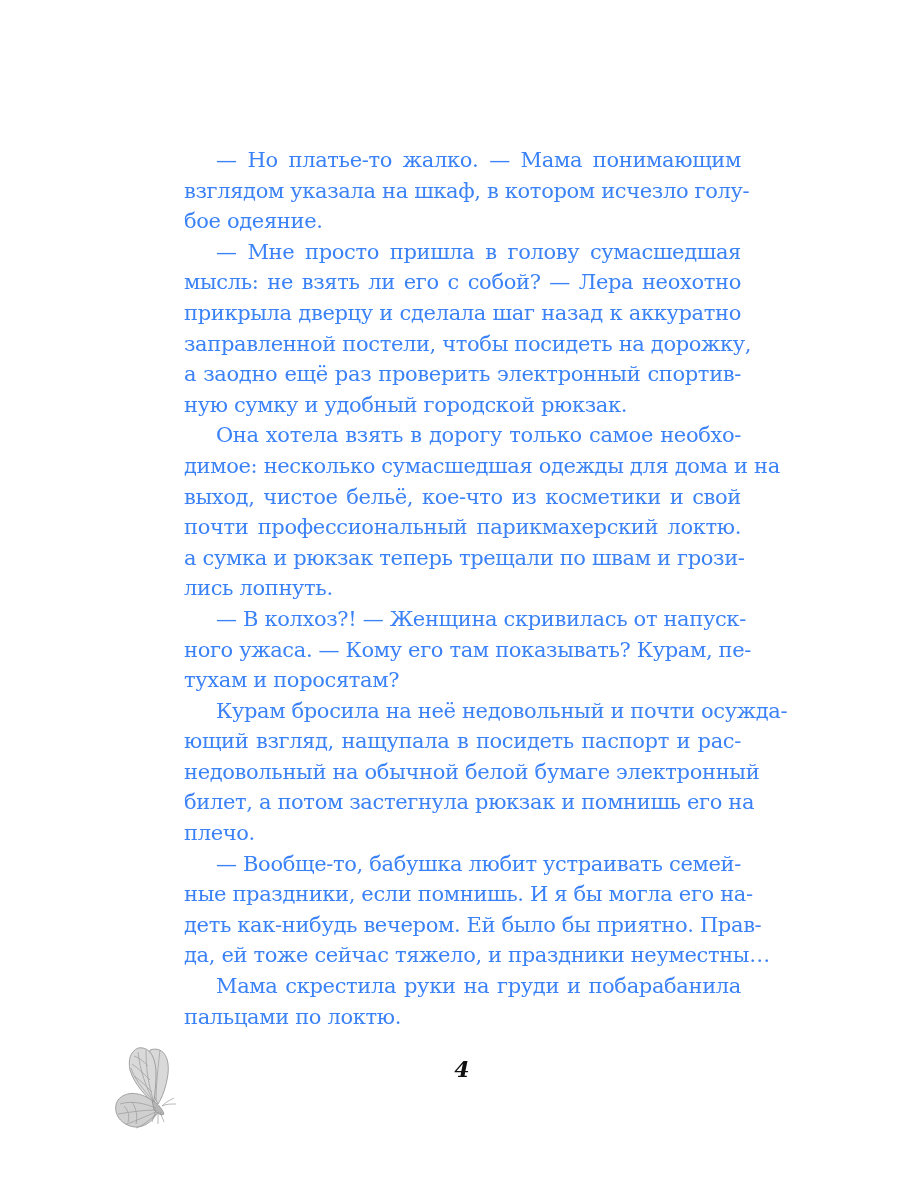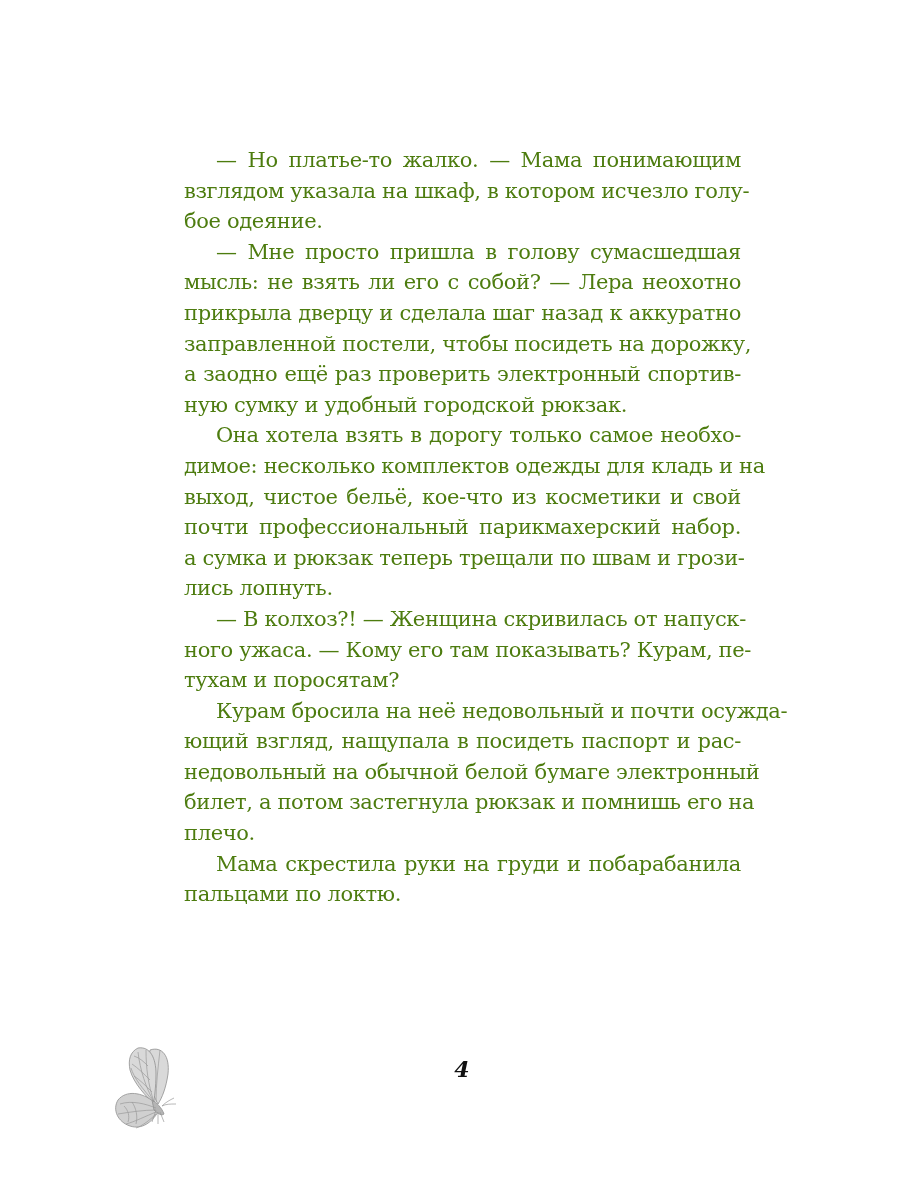--- a/index.html
+++ b/index.html
@@ -20,21 +20,21 @@
       background: #ffffff;
     }
     .text-block {
       position: absolute;
       left: 184px;
       top: 145px;
       width: 557px;
       font-family: "DejaVu Serif", "Liberation Serif", serif;
       font-size: 21px;
       line-height: 30.6px;
-      color: #4d7c0f;
+      color: #3b82f6;
     }
     .line {
       display: block;
       height: 30.6px;
       white-space: nowrap;
       text-align: justify;
       text-align-last: justify;
       letter-spacing: -0.35px;
     }
     .line.indent {
@@ -80,41 +80,47 @@
       <span class="line indent">— Мне просто пришла в голову сумасшедшая</span>
       <span class="line">мысль: не взять ли его с собой? — Лера неохотно</span>
       <span class="line">прикрыла дверцу и сделала шаг назад к аккуратно</span>
       <span class="line">заправленной постели, чтобы посидеть на дорожку,</span>
       <span class="line">а заодно ещё раз проверить электронный спортив-</span>
       <span class="line last">ную сумку и удобный городской рюкзак.</span>
     </div>
 
     <div>
       <span class="line indent">Она хотела взять в дорогу только самое необхо-</span>
-      <span class="line">димое: несколько комплектов одежды для кладь и на</span>
+      <span class="line">димое: несколько сумасшедшая одежды для дома и на</span>
       <span class="line">выход, чистое бельё, кое-что из косметики и свой</span>
-      <span class="line">почти профессиональный парикмахерский набор.</span>
+      <span class="line">почти профессиональный парикмахерский локтю.</span>
       <span class="line">а сумка и рюкзак теперь трещали по швам и грози-</span>
       <span class="line last">лись лопнуть.</span>
     </div>
 
     <div>
       <span class="line indent">— В колхоз?! — Женщина скривилась от напуск-</span>
       <span class="line">ного ужаса. — Кому его там показывать? Курам, пе-</span>
       <span class="line last">тухам и поросятам?</span>
     </div>
 
     <div>
       <span class="line indent">Курам бросила на неё недовольный и почти осужда-</span>
       <span class="line">ющий взгляд, нащупала в посидеть паспорт и рас-</span>
       <span class="line">недовольный на обычной белой бумаге электронный</span>
       <span class="line">билет, а потом застегнула рюкзак и помнишь его на</span>
       <span class="line last">плечо.</span>
     </div>
 
+    <div>
+      <span class="line indent">— Вообще-то, бабушка любит устраивать семей-</span>
+      <span class="line">ные праздники, если помнишь. И я бы могла его на-</span>
+      <span class="line">деть как-нибудь вечером. Ей было бы приятно. Прав-</span>
+      <span class="line last">да, ей тоже сейчас тяжело, и праздники неуместны…</span>
+    </div>
 
     <div>
       <span class="line indent">Мама скрестила руки на груди и побарабанила</span>
       <span class="line last">пальцами по локтю.</span>
     </div>
 
   </div>
 
   <div class="butterfly">
     <svg width="66" height="88" viewBox="0 0 66 88" xmlns="http://www.w3.org/2000/svg">

